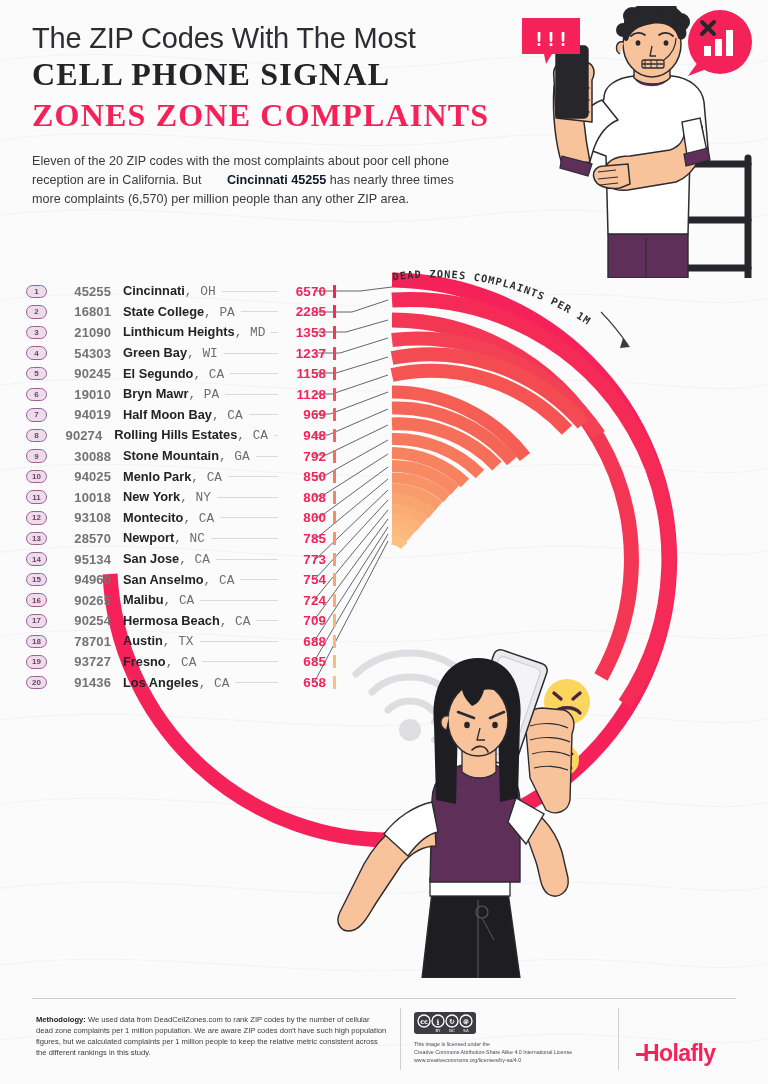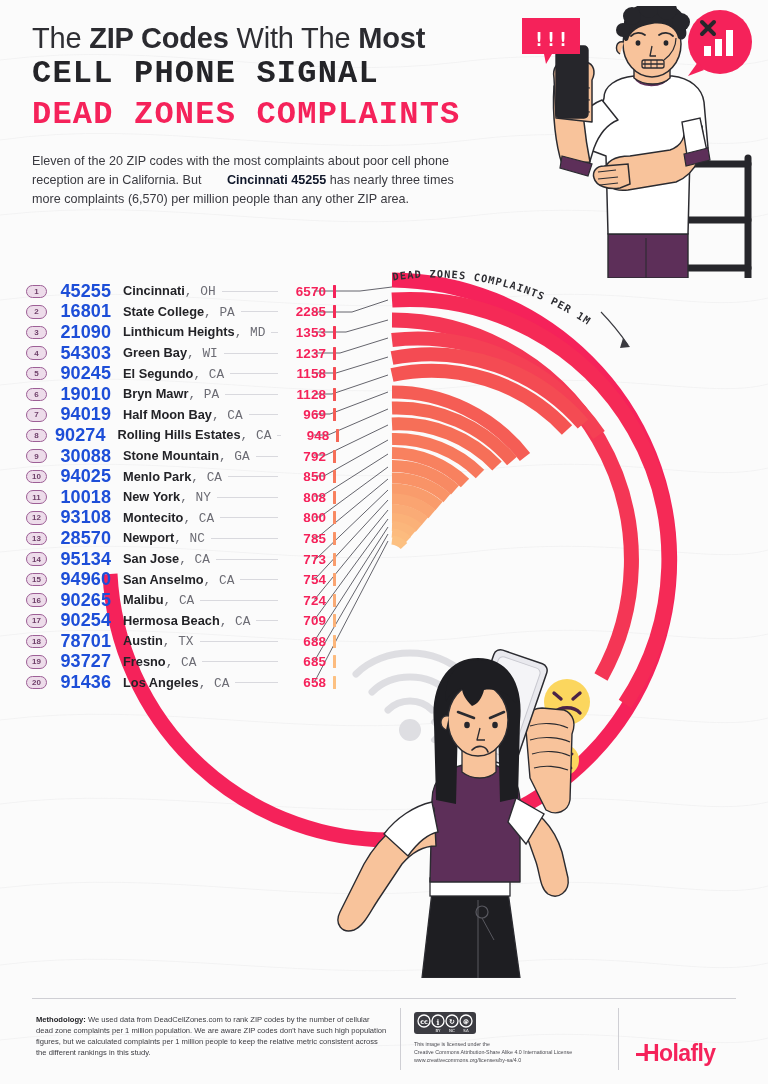--- a/index.html
+++ b/index.html
@@ -14,23 +14,23 @@
 
   
   .bg-waves { position:absolute; inset:0; z-index:0; opacity:.55; }
 
   
   .header { position: absolute; left: 32px; top: 22px; width: 500px; z-index: 5; }
   .title-line1 {
     font-size: 29px; letter-spacing: -0.2px; color: #2e2e33;
     font-weight: 400; line-height: 1.12; white-space: nowrap;
   }
-  .title-line1 b { font-weight: 700; color: #2b2b30; }
+  .title-line1 b { font-weight: 400; color: #2b2b30; }
   .title-mono {
-    font-family: Liberation Mono, monospace;
+    font-family: Liberation Serif, serif;
     font-weight: 700; font-size: 32px; letter-spacing: 1.2px;
     line-height: 1.28; white-space: nowrap;
   }
   .title-mono.dark { color: #242428; }
   .title-mono.pink { color: #F5225A; }
   .subtitle {
     margin-top: 16px; font-size: 12.6px; line-height: 1.48; color: #3a3a40;
     width: 448px;
   }
   .subtitle b { font-weight: 700; color: #0f172a; margin-left: 22px; }
@@ -44,21 +44,21 @@
   .row { display: flex; align-items: center; height: 20.6px; }
   .badge {
     width: 21px; height: 13.5px; border-radius: 7px;
     border: 1.1px solid #9d5f96; background: #eddcea;
     color: #6d3f68; font-size: 8px; font-weight: 700;
     display: flex; align-items: center; justify-content: center;
     flex: 0 0 auto; letter-spacing: 0;
   }
   .zip {
     width: 56px; text-align: right; margin-left: 8px;
-    font-size: 18px; font-weight: 700; color: #1d4ed8; letter-spacing: .1px;
+    font-size: 13px; font-weight: 700; color: #737373; letter-spacing: .1px;
   }
   .place { margin-left: 12px; font-size: 12.8px; white-space: nowrap; }
   .place .city { font-weight: 700; color: #232327; }
   .place .state { font-weight: 400; color: #6c6c74; font-family: Liberation Mono, monospace; }
   .leader { flex: 1 1 auto; height: 1px; background: #d9d9de; margin: 0 6px; min-width: 4px; }
   .value {
     font-size: 13.4px; font-weight: 700; color: #F5225A;
     text-align: right; width: 42px; flex: 0 0 auto; letter-spacing: .1px;
   }
   .tick { width: 3px; height: 13px; margin-left: 7px; flex: 0 0 auto; border-radius: .5px; }
@@ -104,21 +104,21 @@
       <path d="M0,804 C150,784 320,824 480,804 C620,786 700,818 768,802"></path>
       <path d="M0,888 C170,868 300,908 470,888 C620,870 710,902 768,886"></path>
       <path d="M0,965 C150,945 320,985 480,965 C620,947 700,979 768,963"></path>
       <path d="M0,1040 C160,1020 300,1060 470,1040 C610,1022 710,1054 768,1038"></path>
     </g>
   </svg>
 
   <div class="header">
     <div class="title-line1"><span>The </span><b>ZIP Codes</b><span> With The </span><b>Most</b></div>
     <div class="title-mono dark">CELL PHONE SIGNAL</div>
-    <div class="title-mono pink">DEAD ZONES COMPLAINTS</div>
+    <div class="title-mono pink">ZONES ZONE COMPLAINTS</div>
     <div class="subtitle"><span>Eleven of the 20 ZIP codes with the most complaints about poor cell phone reception are in California. But </span><b>Cincinnati 45255</b><span> has nearly three times more complaints (6,570) per million people than any other ZIP area.</span></div>
   </div>
 
   <svg class="illus-top" viewBox="0 0 254 272">
 
     <g stroke="#26262b" stroke-width="7" fill="none" stroke-linecap="round">
       <path d="M152 152 L152 272"></path>
       <path d="M236 152 L236 272"></path>
       <path d="M152 158 L236 158"></path>
       <path d="M152 214 L236 214"></path>

